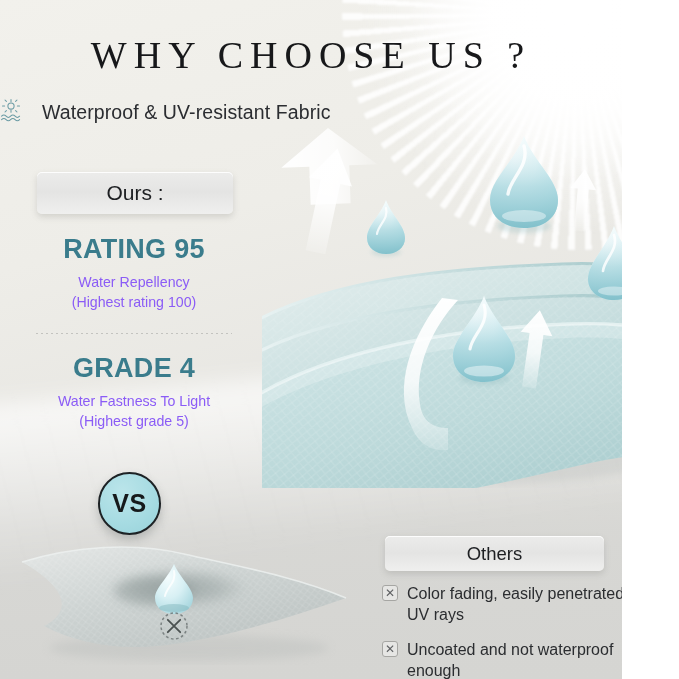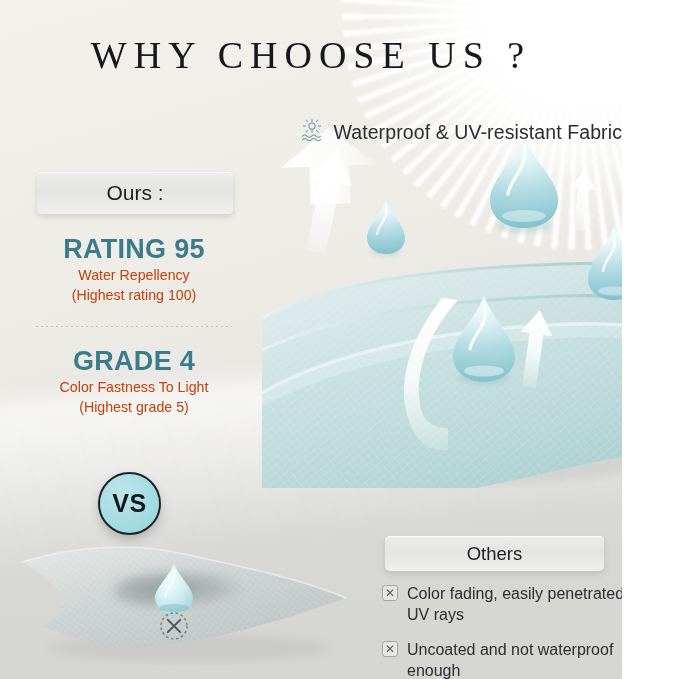--- a/index.html
+++ b/index.html
@@ -52,23 +52,22 @@
     position: absolute; top: 33px; left: 0; right: 0;
     text-align: center;
     font-family: "Liberation Serif", serif;
     font-size: 38px; font-weight: 400;
     letter-spacing: 7px;
     color: #17181a;
     z-index: 6;
   }
   .subtitle-row {
     position: absolute; top: 98px; left: 0; right: 0;
-    display: flex; align-items: center; justify-content: flex-end; gap: 10px;
+    display: flex; align-items: center; justify-content: flex-start; gap: 20px;
     z-index: 6;
-    margin-top: 20px;
   }
   .subtitle {
     font-size: 19.5px; color: #2b2d31; letter-spacing: .1px;
   }
   .sunwater-icon { display: block; }
 
   
   .pill {
     position: absolute;
     display: flex; align-items: center; justify-content: center;
@@ -80,21 +79,21 @@
   }
   #pill-ours { left: 37px; top: 172px; width: 196px; height: 42px; font-size: 21px; justify-content: center; }
   #pill-others { left: 385px; top: 536px; width: 219px; height: 35px; font-size: 18.5px; }
 
   
   .stats { position: absolute; left: 20px; top: 235px; width: 228px; text-align: center; z-index: 6; }
   .stat-head {
     font-size: 27px; font-weight: 700; color: #3a7c8c;
     letter-spacing: .3px; line-height: 1.1;
   }
-  .stat-sub { font-size: 14.2px; color: #c2410c; line-height: 1.42; }
+  .stat-sub { font-size: 14.2px; color: #8b5cf6; line-height: 1.42; margin-top: 7px; }
   .divider {
     height: 1px; margin: 21px 16px 20px 16px;
     background-image: linear-gradient(to right, #c3c3bf 0 2px, rgba(0,0,0,0) 2px 5px);
     background-size: 5px 1px; background-repeat: repeat-x;
   }
 
   
   #vs-badge {
     position: absolute; left: 98px; top: 472px;
     width: 63px; height: 63px; border-radius: 50%;
@@ -281,21 +280,21 @@
         <span>Water Repellency</span><br>
         <span>(Highest rating 100)</span>
       </div>
     </div>
 
     <div class="divider"></div>
 
     <div>
       <div class="stat-head">GRADE 4</div>
       <div class="stat-sub">
-        <span>Color Fastness To Light</span><br>
+        <span>Water Fastness To Light</span><br>
         <span>(Highest grade 5)</span>
       </div>
     </div>
   </div>
 
   <div id="vs-badge">
     <span>VS</span>
   </div>
 
   <svg class="illus" id="illus-bad" viewBox="0 0 340 125">

